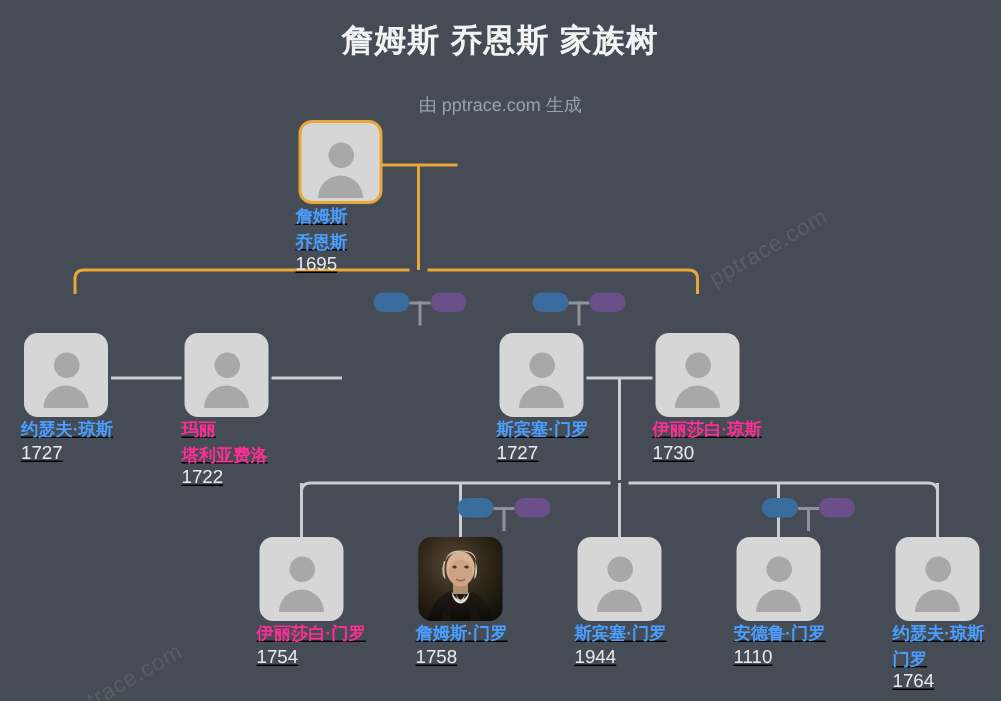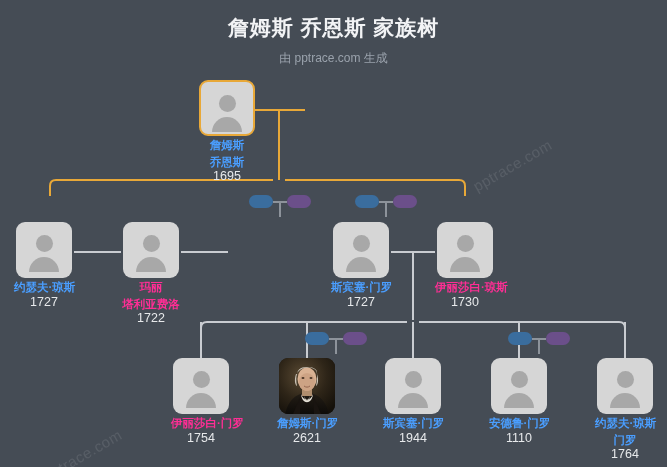--- a/index.html
+++ b/index.html
@@ -49,37 +49,37 @@
     color: #f2f3f5;
     font-size: 21px;
     font-weight: bold;
     letter-spacing: 1px;
     line-height: 28px;
   }
   .subtitle {
     color: #9aa2ac;
     font-size: 12px;
     line-height: 20px;
-    margin-top: 6px;
+    margin-top: 18px;
   }
 
   
   #wires {
     position: absolute;
     left: 0; top: 0;
     width: 667px;
     height: 467px;
     pointer-events: none;
   }
 
   
   .node {
     position: absolute;
     width: 60px;
-    text-align: center;
+    text-decoration: underline;
   }
   .avatar {
     width: 56px;
     height: 56px;
     margin: 0 auto;
     border-radius: 9px;
     background: #d6d6d6;
     position: relative;
     overflow: hidden;
     box-sizing: border-box;
@@ -318,21 +318,21 @@
         <ellipse cx="24" cy="20" rx="1.5" ry="1" fill="#4a3527"></ellipse>
         <ellipse cx="32" cy="20" rx="1.5" ry="1" fill="#4a3527"></ellipse>
 
         <path d="M25 28 C27 29.5 29 29.5 31 28" stroke="#8d5f4a" stroke-width="0.9" fill="none"></path>
 
         <path d="M22 37 L14 56 L21 56 Z" fill="#191410"></path>
         <path d="M34 37 L42 56 L35 56 Z" fill="#191410"></path>
       </svg>
     </div>
     <div class="nm m">詹姆斯·门罗</div>
-    <div class="yr">2621</div>
+    <div class="yr">1758</div>
   </div>
 
   <div class="node" style="left:383px; top:358px;">
     <div class="avatar">
       <div class="head"></div>
       <div class="body"></div>
     </div>
     <div class="nm m">斯宾塞·门罗</div>
     <div class="yr">1944</div>
   </div>

